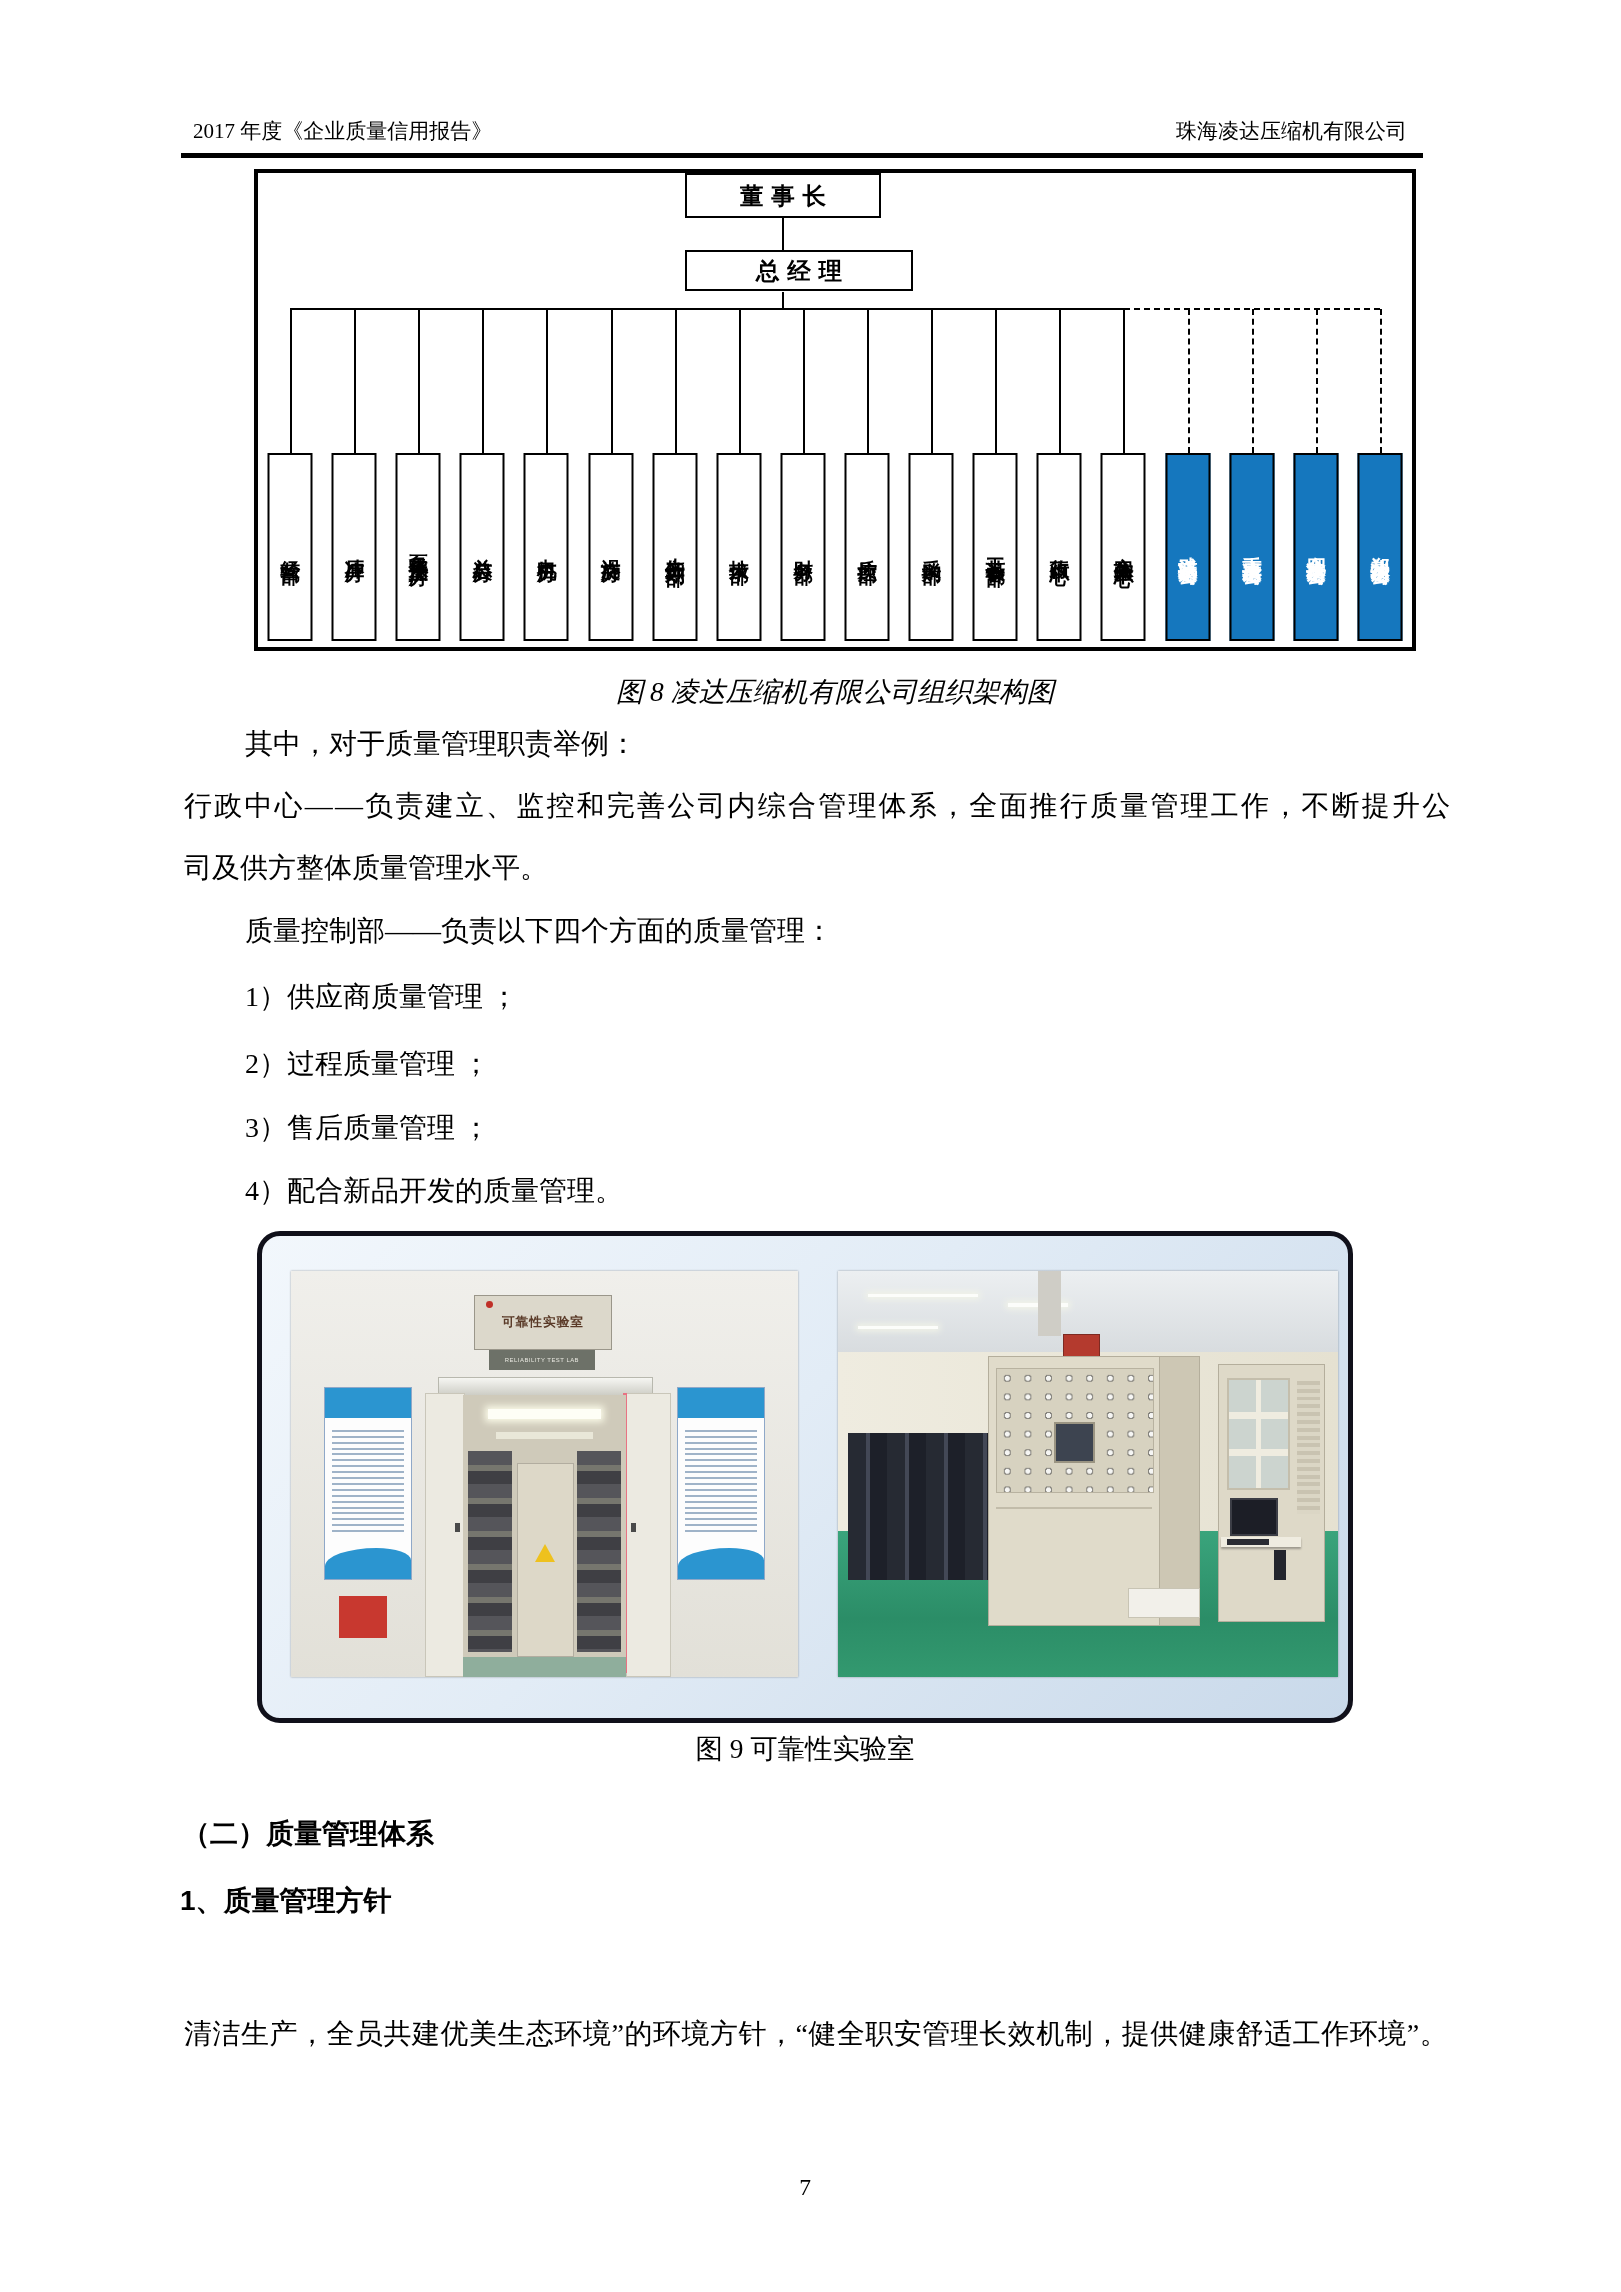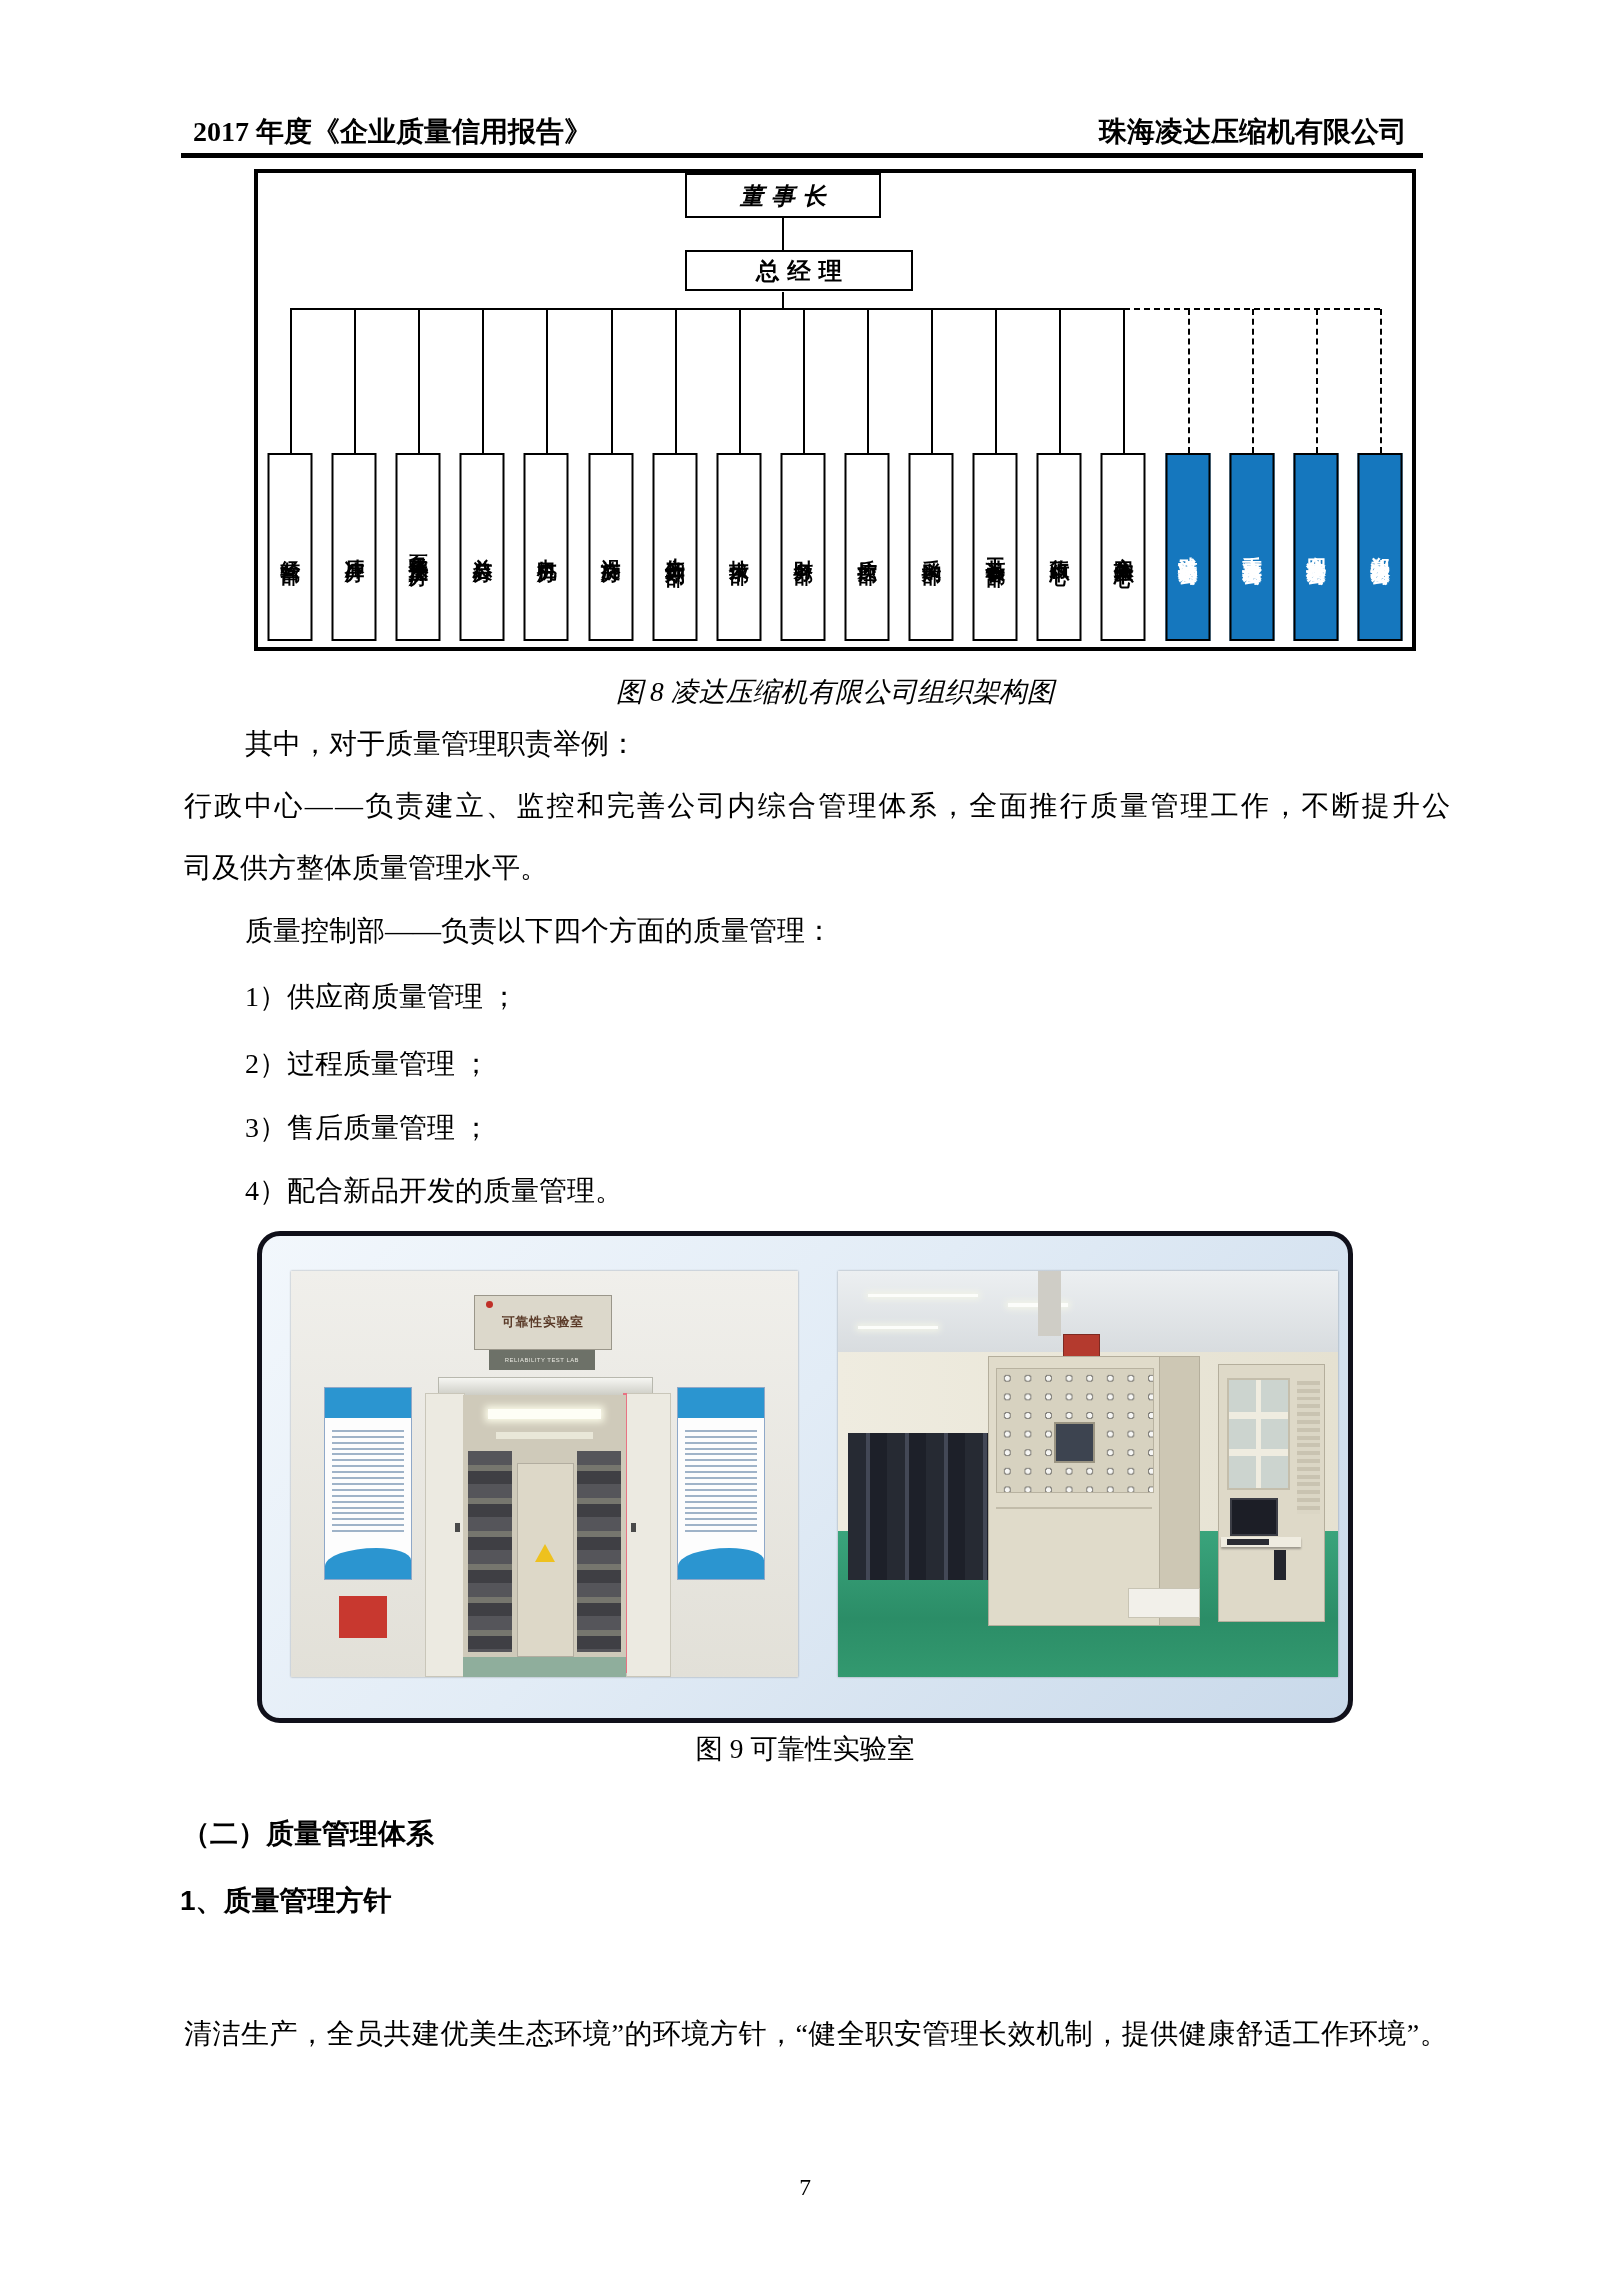--- a/index.html
+++ b/index.html
@@ -3,21 +3,21 @@
 <meta charset="utf-8">
 <style>
   html,body{margin:0;padding:0;background:#888;}
   .page{
     position:relative; width:1621px; height:2293px; background:#ffffff;
     font-family:"Liberation Serif","DejaVu Serif",serif; color:#000;
     overflow:hidden; margin:0 auto;
   }
   .abs{position:absolute;}
   
-  .hdr{font-size:28px; line-height:31px; white-space:nowrap;font-weight:bold;}
+  .hdr{font-size:21px; line-height:31px; white-space:nowrap;}
   .hdr-rule{background:#000;}
   
   .org-frame{border:4.9px solid #000; box-sizing:border-box;}
   .org-inner{position:absolute; left:0; top:0; right:0; bottom:0;}
   .tbox{
     position:absolute; border:2px solid #000; box-sizing:border-box; background:#fff;
     display:flex; align-items:center; justify-content:center;
     font-family:"Liberation Sans","DejaVu Sans",sans-serif;
     font-weight:bold; font-size:23.5px; letter-spacing:7.8px; text-indent:7.8px;
   }
@@ -118,21 +118,21 @@
 <body>
 
 <div class="page">
 
   <div class="abs hdr" style="left:193px; top:116px;">2017 年度《企业质量信用报告》</div>
   <div class="abs hdr" style="right:214px; top:116px;">珠海凌达压缩机有限公司</div>
   <div class="abs hdr-rule" style="left:181px; top:153px; width:1242px; height:4.9px;"></div>
 
   <div class="abs org-frame" style="left:254px; top:169px; width:1162px; height:482px;">
     <div class="org-inner">
-      <div class="tbox" style="left:427px; top:0px; width:196px; height:45px;font-style:italic;">董事长</div>
+      <div class="tbox" style="left:427px; top:0px; width:196px; height:45px;">董事长</div>
       <div class="vline" style="left:524px; top:45px; height:32px;"></div>
       <div class="tbox" style="left:427px; top:77px; width:228px; height:41px;">总经理</div>
       <div class="vline" style="left:524px; top:119px; height:17.6px;"></div>
 
       <div class="hline-solid" style="left:2.78%; top:135px; width:72.25%;"></div>
       <div class="hline-dash" style="left:75%;   top:135px; width:22.25%;"></div>
 
       <div class="org-cols" style="left:0; right:0; top:136px; height:332px;">
           <div class="org-col">
             <div class="org-drop"></div>

